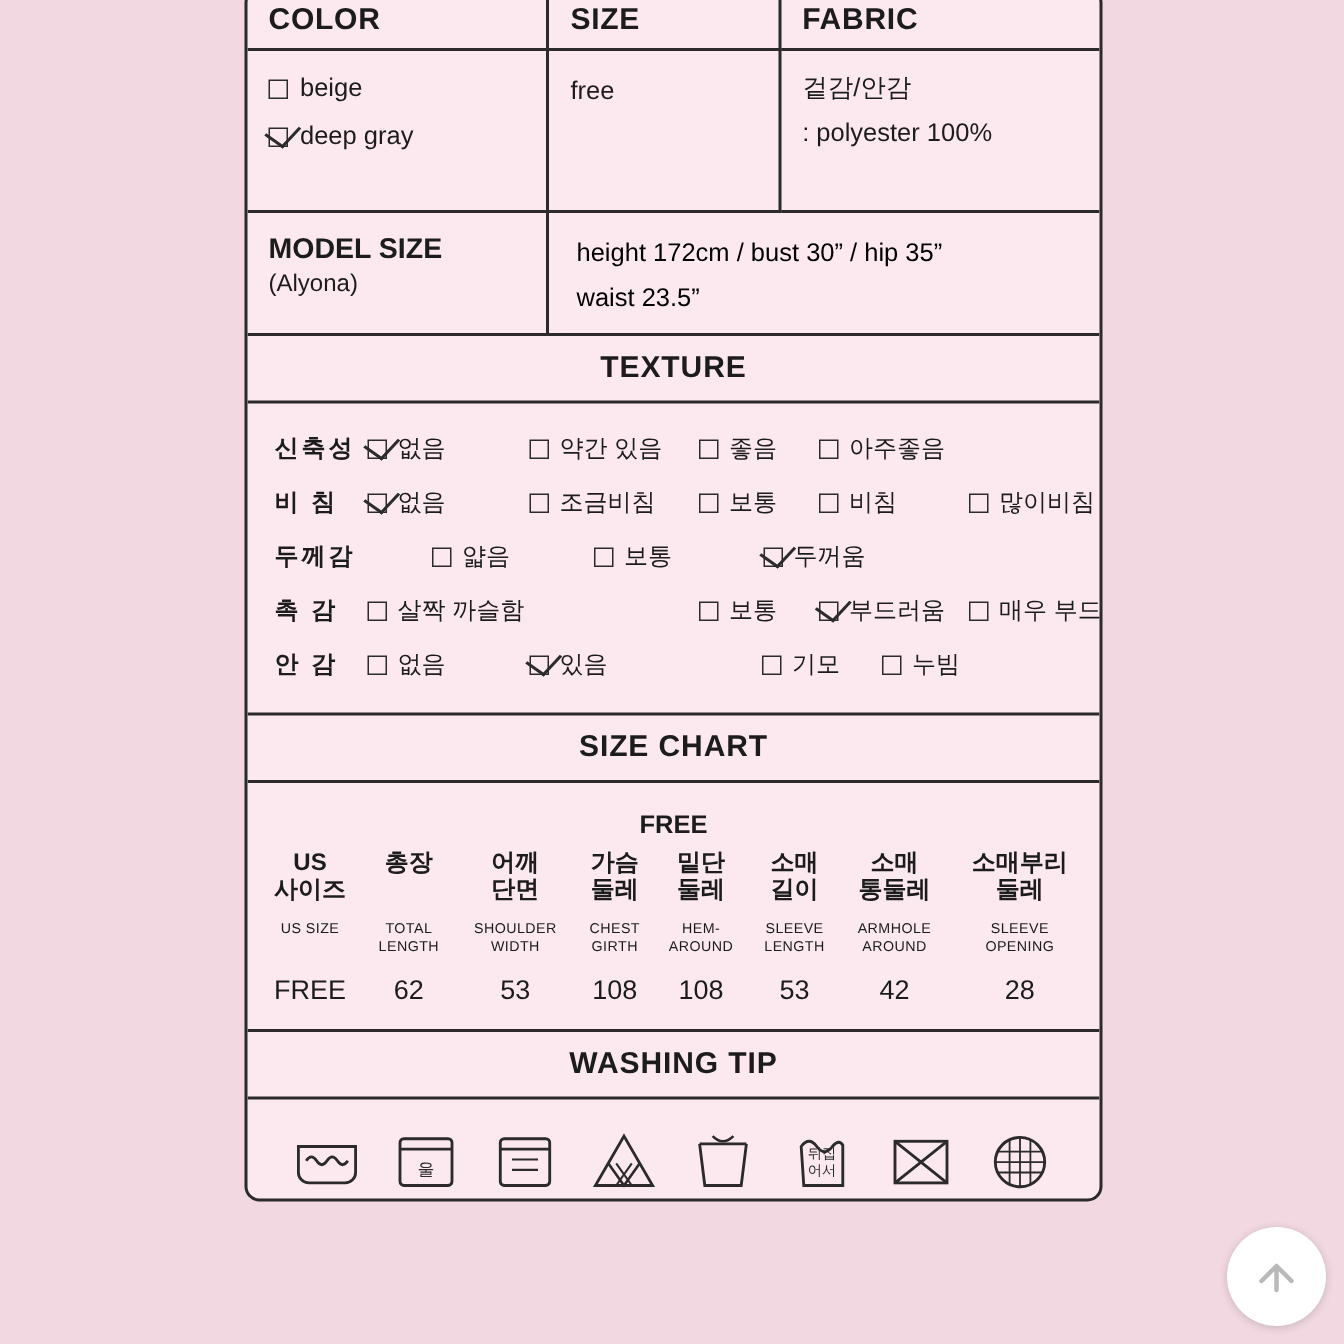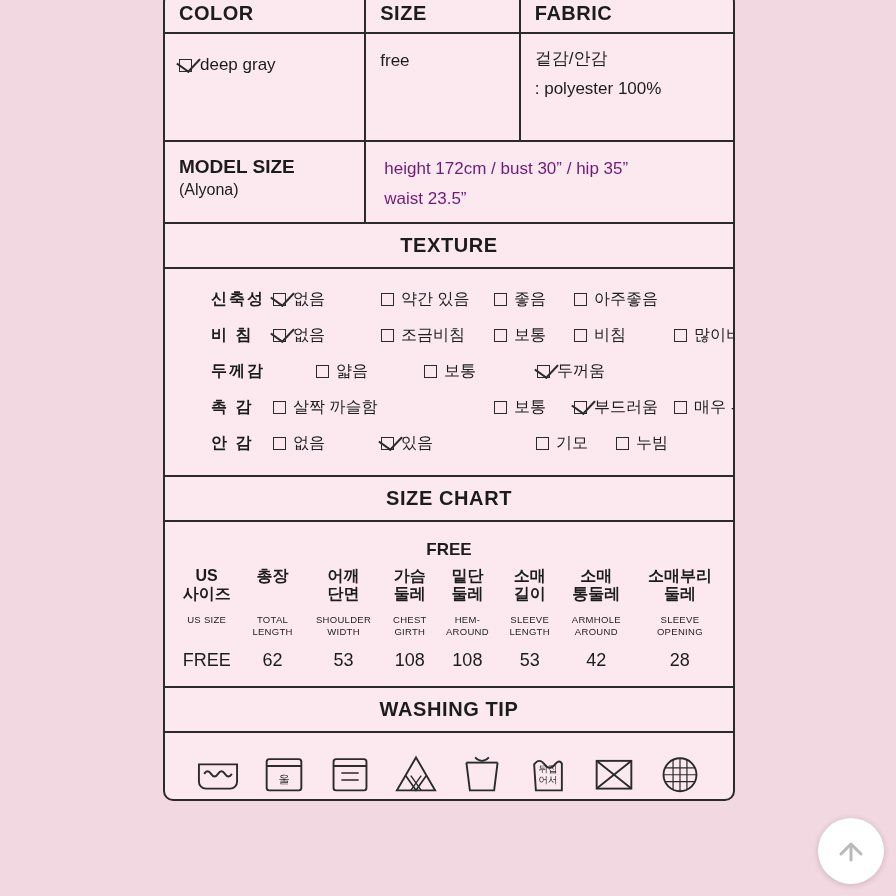--- a/index.html
+++ b/index.html
@@ -89,21 +89,21 @@
   }
   .model-sub {
     font-size: 16px;
     font-family: "Liberation Sans", sans-serif;
     color: #1c1c1c;
     margin-top: 3px;
   }
   .model-right {
     font-size: 17px;
     font-family: "Liberation Sans", sans-serif;
-    color: #701a75;
+    color: #000000;
     line-height: 1.75;
   }
 
   .band {
     text-align: center;
     font-weight: bold;
     font-size: 20px;
     letter-spacing: 0.6px;
     font-family: "Liberation Sans", sans-serif;
     color: #1c1c1c;
@@ -118,21 +118,20 @@
     height: 36px;
     font-size: 16px;
     font-family: "Liberation Sans", sans-serif;
     color: #1c1c1c;
   }
   .tex-key {
     width: 62px;
     font-weight: bold;
     letter-spacing: 2px;
     flex: none;
-    margin-left: 28px;
   }
   .tex-opt {
     display: flex;
     align-items: center;
     gap: 7px;
     flex: none;
   }
 
   
   .sizechart { padding: 10px 6px 14px 6px; }
@@ -201,20 +200,24 @@
   <div class="card">
 
     <div class="row hdr-row">
       <div class="cell c1 hdr bdr-r bdr-b">COLOR</div>
       <div class="cell c2 hdr bdr-r bdr-b">SIZE</div>
       <div class="cell c3 hdr bdr-b">FABRIC</div>
     </div>
 
     <div class="row" style="height:108px;">
       <div class="cell c1 body-cell bdr-r bdr-b" style="padding-top:12px;">
+        <div class="opt">
+          <span class="box"></span>
+          <span>beige</span>
+        </div>
         <div class="opt" style="margin-top:6px;">
           <span class="box checked"></span>
           <span>deep gray</span>
         </div>
       </div>
       <div class="cell c2 body-cell bdr-r bdr-b" style="padding-top:14px;">
         <span>free</span>
       </div>
       <div class="cell c3 body-cell bdr-b" style="padding-top:12px;">
         <div>겉감/안감</div>

